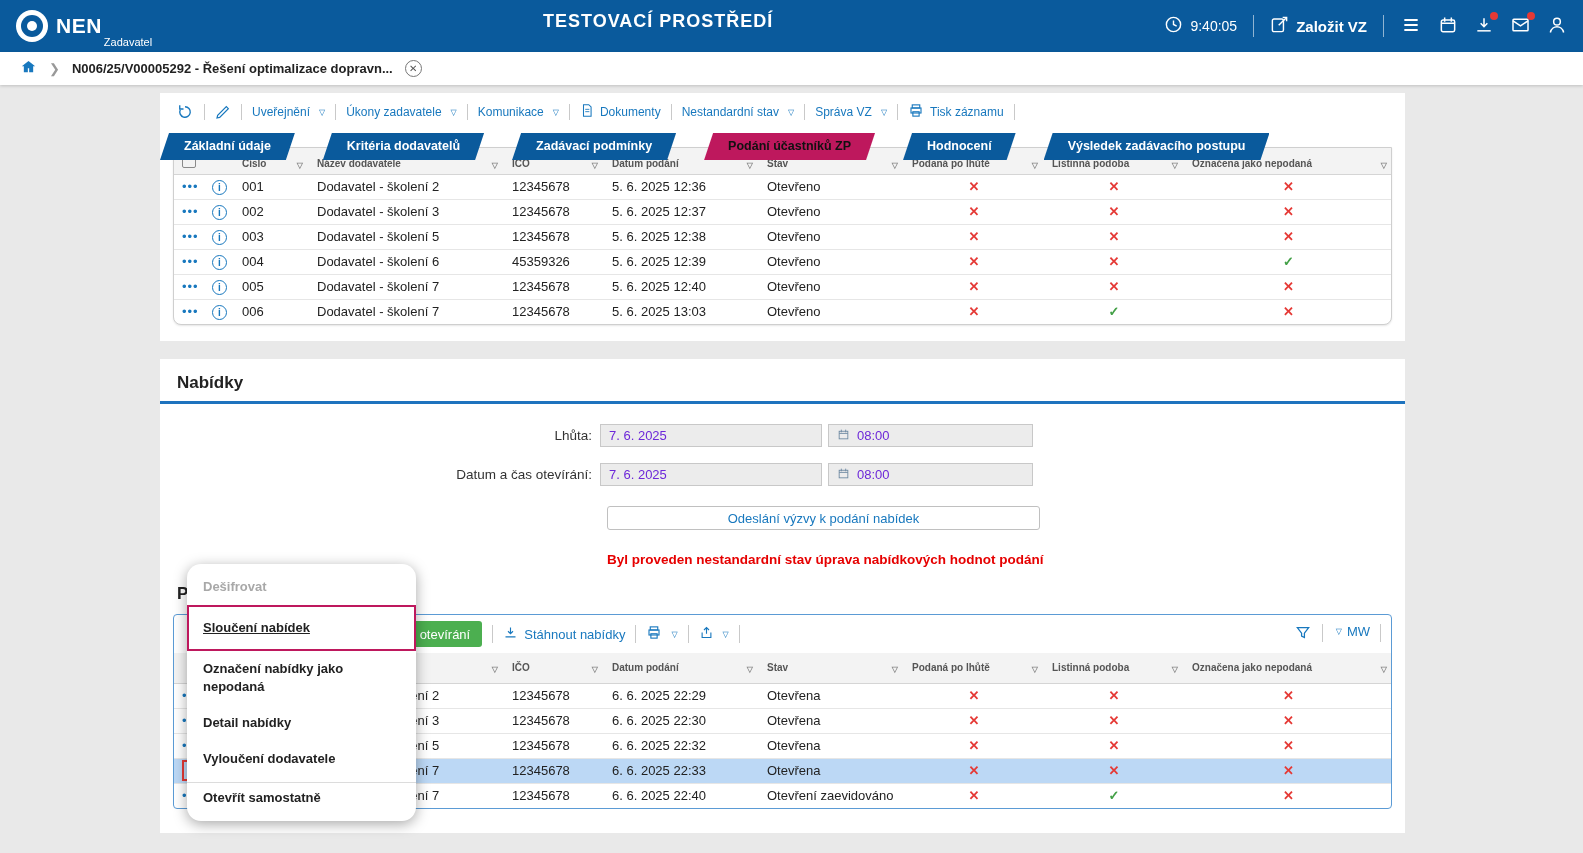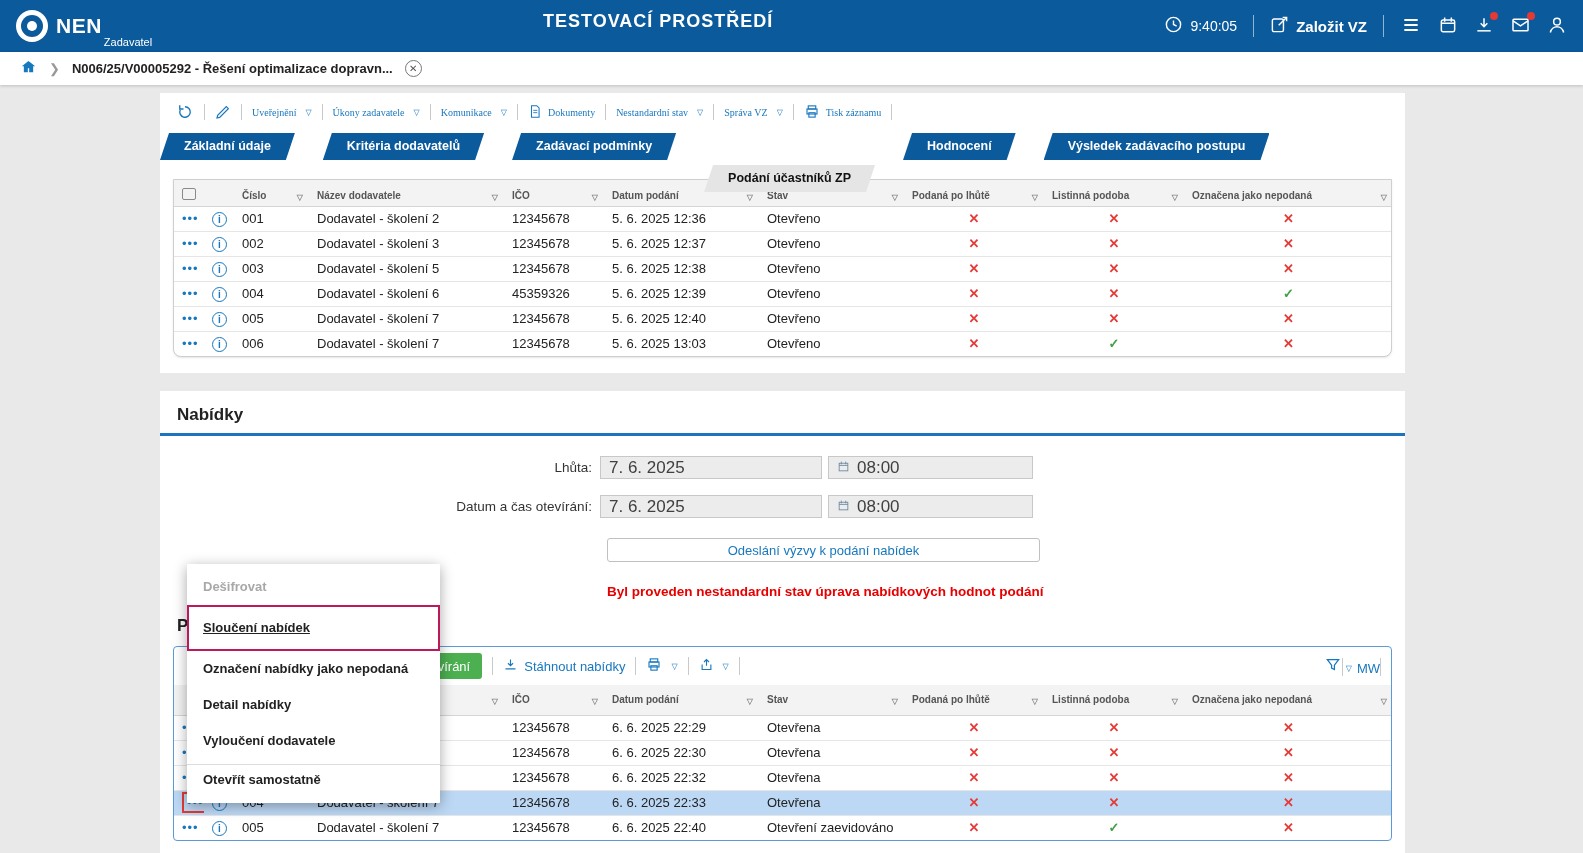--- a/index.html
+++ b/index.html
@@ -29,33 +29,33 @@
   .crumb-chev { color:#999; font-size:13px; }
   .crumb-text { font-weight:bold; font-size:13px; color:#222; }
   .crumb-close { width:17px; height:17px; border:1.5px solid #777; border-radius:50%; color:#555; font-size:10px; display:flex; align-items:center; justify-content:center; cursor:pointer; }
 
   
   .page { padding-left:160px; }
   .card { width:1245px; background:#fff; }
   .card1 { margin-top:8px; padding-bottom:16px; }
 
   
-  .rtb { display:flex; align-items:center; gap:10px; padding:10px 14px 6px 16px; color:#1878be; font-size:10px;font-family:Liberation Serif, serif; }
+  .rtb { display:flex; align-items:center; gap:10px; padding:10px 14px 6px 16px; color:#1878be; font-size:12px; }
   .rtb .sep { width:1px; height:16px; background:#c9c9c9; }
   .rtb .lnk { display:flex; align-items:center; gap:6px; cursor:pointer; white-space:nowrap; }
   .rtb svg { stroke:#1878be; fill:none; stroke-width:1.8; }
   .caret { font-size:8px; color:#1878be; margin-left:3px; }
   .caret::after { content:"▽"; }
   .caret-gray { color:#8a8a8a; }
 
   
   .tabs { display:flex; margin:6px 0 -13px 0; position:relative; z-index:3;gap:32px; }
   .tab { height:27px; line-height:27px; padding:0 24px; background:#0a5a9c; color:#fff; font-size:12.5px; font-weight:bold; white-space:nowrap;
          clip-path:polygon(9px 0, 100% 0, calc(100% - 9px) 100%, 0 100%); margin-right:-4px; cursor:pointer; }
-  .tab.active { background:#e5e5e5; color:#111;margin-top:32px; }
+  .tab.active { background:#be185d; color:#111; }
 
   
   .tbox { margin:0 13px; border:1px solid #cfcfcf; border-radius:0 0 8px 8px; overflow:hidden; position:relative; z-index:1; background:#fff; box-shadow:0 1px 2px rgba(0,0,0,.10); }
   table { width:100%; border-collapse:collapse; table-layout:fixed; font-size:13px; }
   th { background:#f3f3f3; height:26px; font-size:10px; color:#555; font-weight:bold; text-align:left; vertical-align:bottom; padding:0 6px 4px 8px; border-bottom:1px solid #d5d5d5; white-space:nowrap; overflow:hidden; }
   .t2 th { height:30px; vertical-align:middle; padding-bottom:0; }
   th .caret { float:right; margin-top:3px; }
   td { height:25px; padding:2px 8px; border-bottom:1px solid #e6e6e6; white-space:nowrap; overflow:hidden; }
   tr:last-child td { border-bottom:none; }
   .c-mark { text-align:center; }
@@ -67,42 +67,42 @@
   tr.selected td { background:#bcd8f5; }
   .hdr-grid-ic { width:14px; height:12px; border:1.4px solid #8a8a8a; border-radius:2px; display:inline-block; }
 
   
   .card2 { margin-top:18px; padding-top:12px; padding-bottom:24px; }
   .sec-title { font-size:17px; font-weight:bold; color:#222; margin:2px 16px 8px 17px; }
   .blue-rule { height:3px; background:#1e73be; }
   .form { padding-top:20px; }
   .frow { display:flex; align-items:center; margin-bottom:16px; }
   .flabel { width:440px; text-align:right; padding-right:8px; font-size:13.5px; color:#333; }
-  .fld { background:#ececec; border:1px solid #c8c8c8; height:23px; display:flex; align-items:center; padding:0 8px; font-size:17px; color:#404040; }
+  .fld { background:#ececec; border:1px solid #c8c8c8; height:23px; display:flex; align-items:center; padding:0 8px; font-size:13px; color:#6d28d9; }
   .fld-date { width:222px; margin-right:6px; }
   .fld-time { width:205px; gap:7px; }
   .fld svg { stroke:#6b87a0; fill:none; stroke-width:1.6; }
   .send-btn { margin-left:447px; width:433px; height:24px; background:#fff; border:1px solid #c0c0c0; border-radius:3px; color:#1878be; font-size:13px; display:flex; align-items:center; justify-content:center; cursor:pointer; margin-top:20px; }
   .warn { margin-left:447px; color:#e60000; font-weight:bold; font-size:13.5px; line-height:16px; }
   .warn1 { margin-top:24px; }
   .warn2 { margin-top:22px; }
   .sec2-title { margin:16px 16px 10px 17px; font-size:17px; font-weight:bold; }
 
   .t2box { margin:0 13px; border:1px solid #5b9bd5; border-radius:4px; overflow:hidden; background:#fff; }
   .t2tb { height:38px; display:flex; align-items:center; gap:10px; padding:0 10px; color:#1878be; font-size:13px; }
   .t2tb .sep { width:1px; height:18px; background:#c9c9c9; }
   .t2tb svg { stroke:#1878be; fill:none; stroke-width:1.8; }
   .green-btn { margin-left:160px; height:26px; background:#4caf50; color:#fff; border-radius:3px; padding:0 12px; display:flex; align-items:center; gap:7px; font-size:13px; cursor:pointer; white-space:nowrap; }
   .green-btn svg { stroke:#fff; }
   .t2tb .lnk { display:flex; align-items:center; gap:6px; cursor:pointer; white-space:nowrap; }
-  .t2tb-right { margin-left:auto; display:flex; align-items:flex-end; }
+  .t2tb-right { margin-left:auto; display:flex; align-items:flex-start; gap:10px; }
   .mw { font-size:13px; color:#1878be; display:flex; align-items:center; gap:5px; cursor:pointer; }
 
   
-  .cmenu { position:absolute; left:187px; top:564px; width:253px; background:#fff; border-radius:1px; box-shadow:0 3px 14px rgba(0,0,0,.35); z-index:50; padding:5px 0; }
+  .cmenu { position:absolute; left:187px; top:564px; width:229px; background:#fff; border-radius:14px; box-shadow:0 3px 14px rgba(0,0,0,.35); z-index:50; padding:5px 0; }
   .cmi { padding:9px 16px; font-size:13px; font-weight:bold; color:#222; line-height:18px; cursor:pointer; }
   .cmi.disabled { color:#a8a8a8; cursor:default; }
   .cmi.highlighted { border:2px solid #be185d; padding:12px 14px;text-decoration:underline; }
   .cmi.separated { border-top:1px solid #dcdcdc; margin-top:5px; padding-top:6px; }
 </style>
 </head>
 <body>
 
 <div class="hdr">
   <div class="logo">

